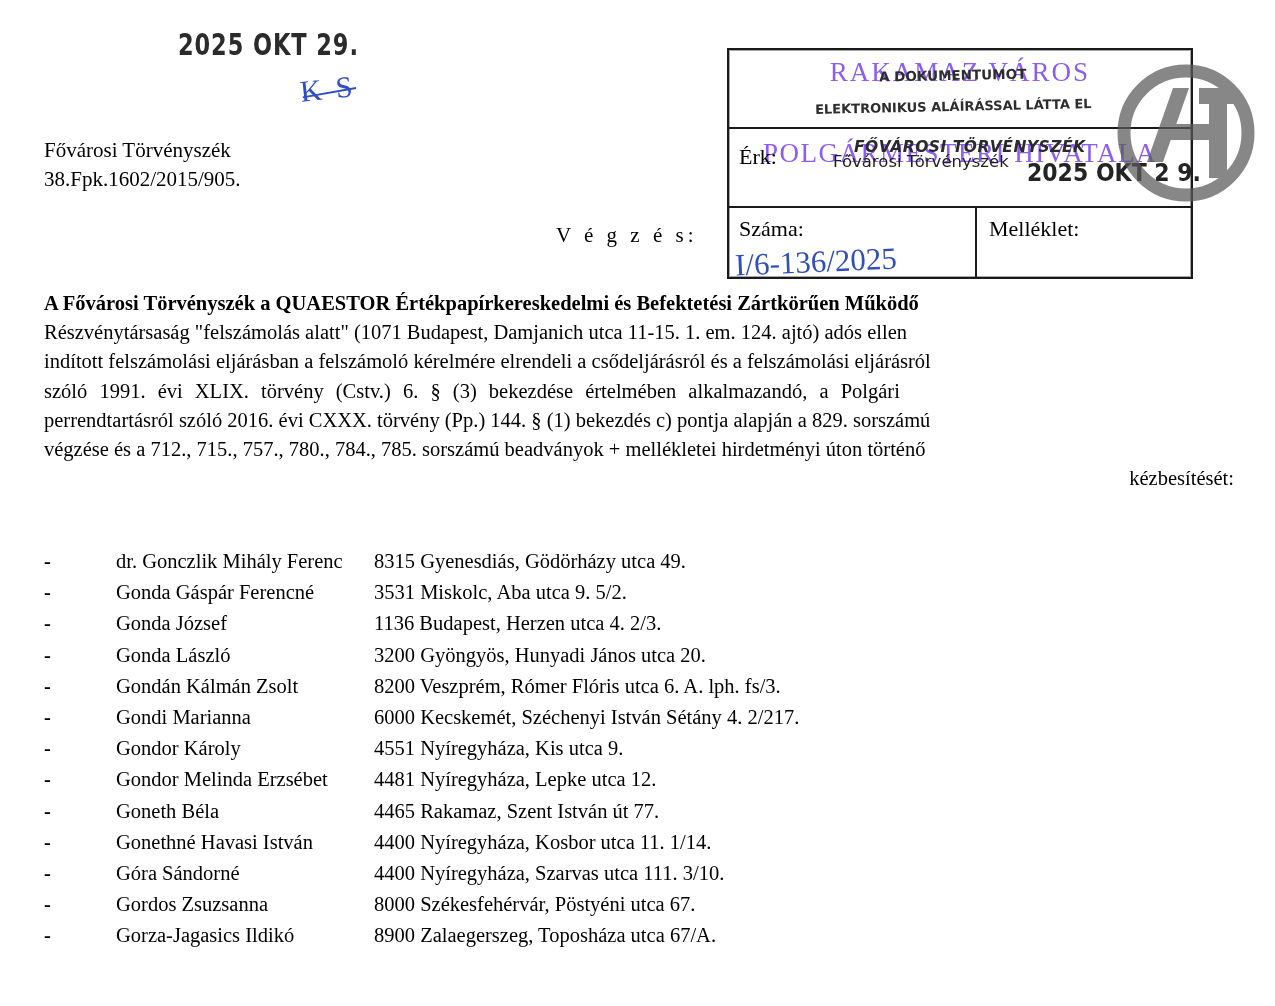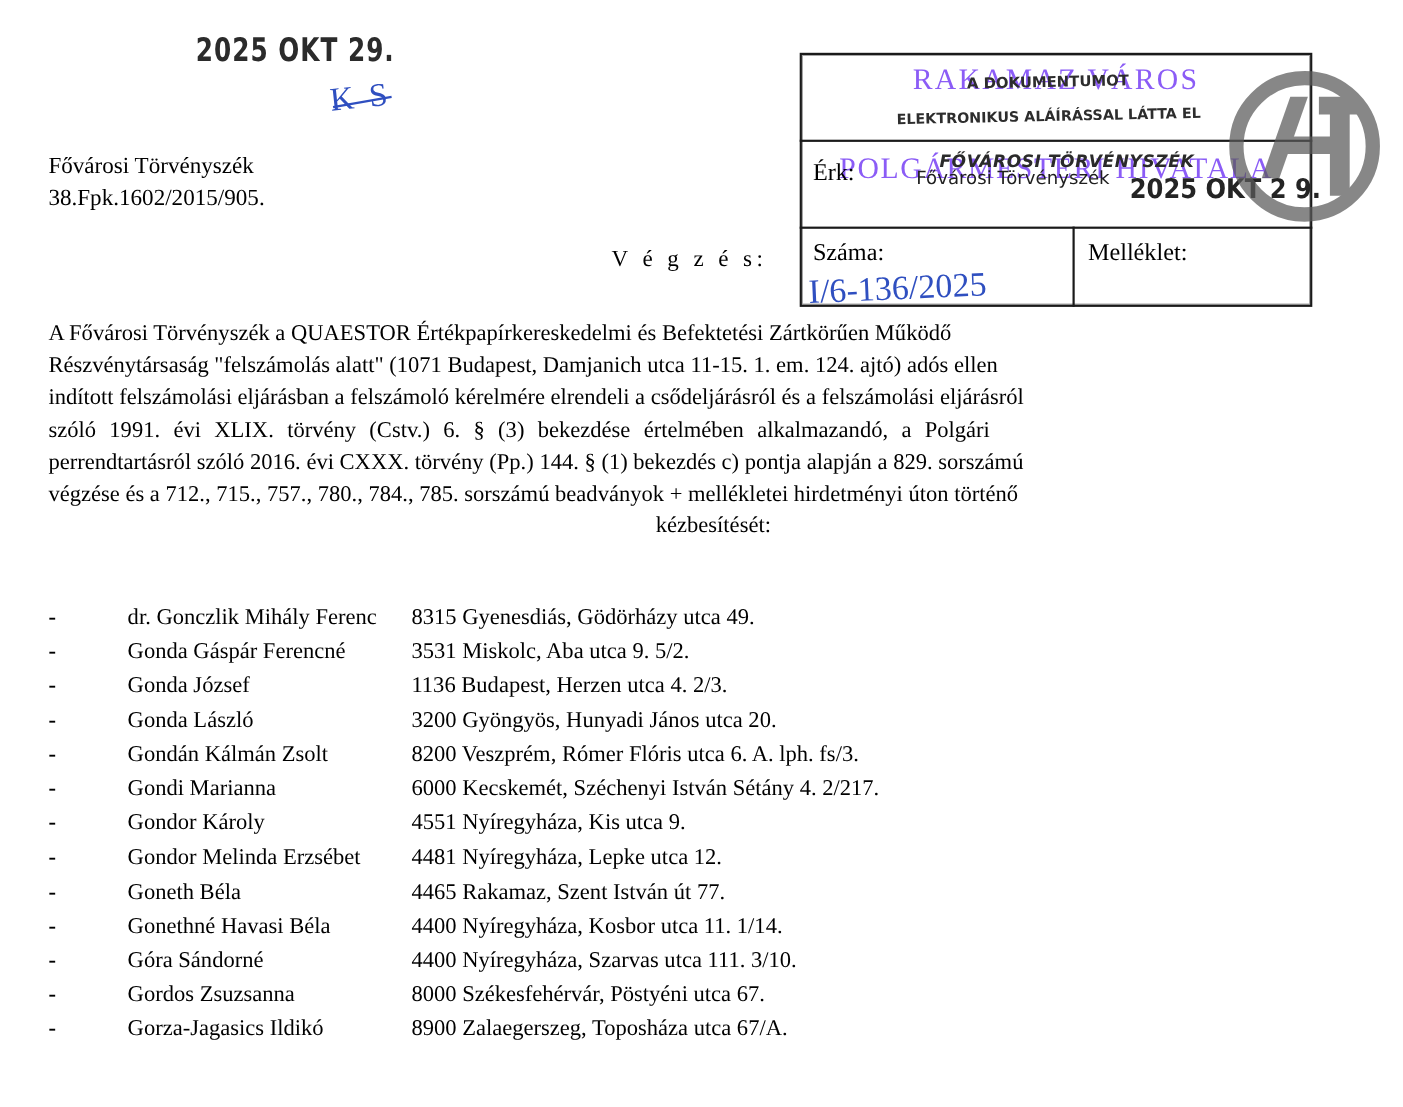--- a/index.html
+++ b/index.html
@@ -73,21 +73,21 @@
   #body-paragraph {
     position: absolute;
     left: 44px;
     top: 289px;
     width: 1190px;
     font-size: 20.5px;
     line-height: 29.2px;
     text-align: justify;
     text-justify: inter-word;
   }
-  #body-paragraph .lastline { text-align: center; margin-left: 19px; }
+  #body-paragraph .lastline { text-align: right; margin-left: 19px; }
 
   
   #recipients {
     position: absolute;
     left: 44px;
     top: 550px;
     width: 1190px;
   }
   .recipient-row {
     display: flex;
@@ -270,21 +270,21 @@
 </div>
 
 <div id="court-header">
   <div>Fővárosi Törvényszék</div>
   <div>38.Fpk.1602/2015/905.</div>
 </div>
 
 <div id="doc-title">V é g z é s:</div>
 
 <div id="body-paragraph">
-  <div style="text-align:justify;">A Fővárosi Törvényszék a QUAESTOR Értékpapírkereskedelmi és Befektetési Zártkörűen Működő</div>
+  <div style="text-align:justify;font-weight:bold;">A Fővárosi Törvényszék a QUAESTOR Értékpapírkereskedelmi és Befektetési Zártkörűen Működő</div>
   <div style="text-align:justify;">Részvénytársaság "felszámolás alatt" (1071 Budapest, Damjanich utca 11-15. 1. em. 124. ajtó) adós ellen</div>
   <div style="text-align:justify;">indított felszámolási eljárásban a felszámoló kérelmére elrendeli a csődeljárásról és a felszámolási eljárásról</div>
   <div style="text-align:justify; word-spacing:7px;">szóló 1991. évi XLIX. törvény (Cstv.) 6. § (3) bekezdése értelmében alkalmazandó, a Polgári</div>
   <div style="text-align:justify;">perrendtartásról szóló 2016. évi CXXX. törvény (Pp.) 144. § (1) bekezdés c) pontja alapján a 829. sorszámú</div>
   <div style="text-align:justify;">végzése és a 712., 715., 757., 780., 784., 785. sorszámú beadványok + mellékletei hirdetményi úton történő</div>
   <div class="lastline">kézbesítését:</div>
 </div>
 
 <div id="recipients">
   <div class="recipient-row">
@@ -327,21 +327,21 @@
     <span class="rname">Gondor Melinda Erzsébet</span>
     <span class="raddr">4481 Nyíregyháza, Lepke utca 12.</span>
   </div>
   <div class="recipient-row">
     <span class="bullet">-</span>
     <span class="rname">Goneth Béla</span>
     <span class="raddr">4465 Rakamaz, Szent István út 77.</span>
   </div>
   <div class="recipient-row">
     <span class="bullet">-</span>
-    <span class="rname">Gonethné Havasi Béla</span>
+    <span class="rname">Gonethné Havasi István</span>
     <span class="raddr">4400 Nyíregyháza, Kosbor utca 11. 1/14.</span>
   </div>
   <div class="recipient-row">
     <span class="bullet">-</span>
     <span class="rname">Góra Sándorné</span>
     <span class="raddr">4400 Nyíregyháza, Szarvas utca 111. 3/10.</span>
   </div>
   <div class="recipient-row">
     <span class="bullet">-</span>
     <span class="rname">Gordos Zsuzsanna</span>

